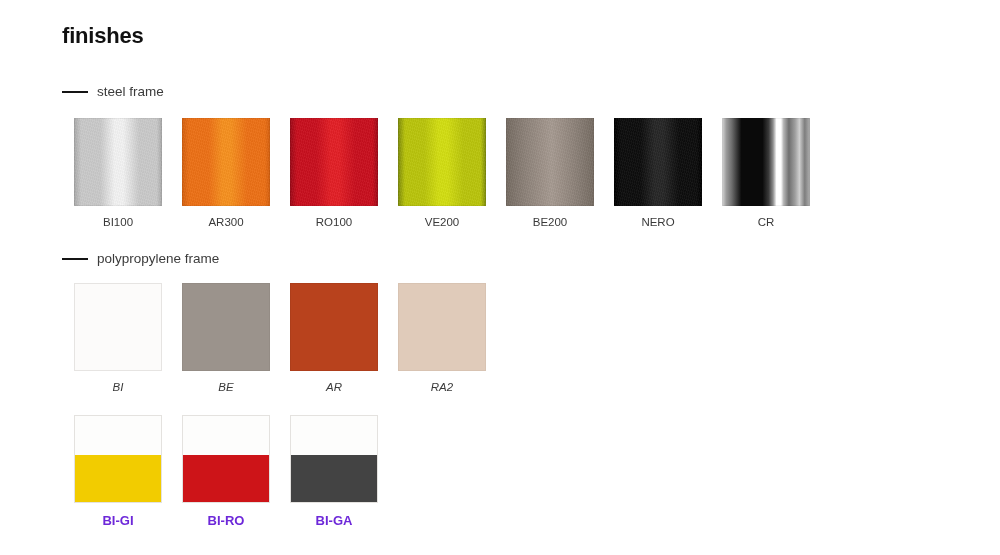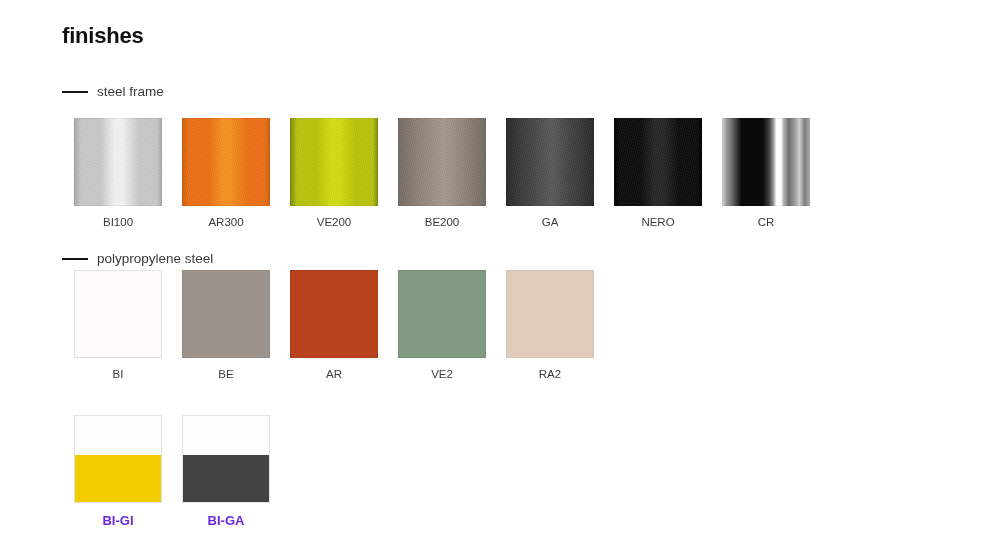--- a/index.html
+++ b/index.html
@@ -138,87 +138,90 @@
         </div>
         <div class="swatch-label">BI100</div>
       </div>
       <div class="swatch-cell">
         <div class="swatch-chip" style="background: linear-gradient(90deg, rgb(212, 96, 15) 0%, rgb(236, 112, 22) 8%, rgb(236, 112, 22) 30%, rgb(245, 144, 31) 46%, rgb(245, 144, 31) 56%, rgb(236, 112, 22) 74%, rgb(236, 112, 22) 94%, rgb(212, 96, 15) 100%); box-shadow: rgba(0, 0, 0, 0.05) 0px 0px 0px 1px inset;">
           <span class="grain"></span>
         </div>
         <div class="swatch-label">AR300</div>
       </div>
       <div class="swatch-cell">
+        <div class="swatch-chip" style="background: linear-gradient(90deg, rgb(156, 10, 24) 0%, rgb(200, 15, 30) 8%, rgb(200, 15, 30) 30%, rgb(226, 31, 38) 46%, rgb(226, 31, 38) 56%, rgb(200, 15, 30) 74%, rgb(200, 15, 30) 94%, rgb(156, 10, 24) 100%); box-shadow: rgba(0, 0, 0, 0.05) 0px 0px 0px 1px inset;">
+          <span class="grain"></span>
+        </div>
+        <div class="swatch-label">RO100</div>
+      </div>
+      <div class="swatch-cell">
         <div class="swatch-chip" style="background: linear-gradient(90deg, rgb(125, 138, 11) 0%, rgb(185, 196, 12) 8%, rgb(185, 196, 12) 30%, rgb(210, 221, 18) 46%, rgb(210, 221, 18) 56%, rgb(185, 196, 12) 74%, rgb(185, 196, 12) 94%, rgb(125, 138, 11) 100%); box-shadow: rgba(0, 0, 0, 0.05) 0px 0px 0px 1px inset;">
           <span class="grain"></span>
         </div>
         <div class="swatch-label">VE200</div>
       </div>
       <div class="swatch-cell">
         <div class="swatch-chip" style="background: linear-gradient(90deg, rgb(117, 107, 98) 0%, rgb(141, 130, 121) 22%, rgb(166, 154, 145) 52%, rgb(141, 130, 121) 78%, rgb(117, 107, 98) 100%); box-shadow: rgba(0, 0, 0, 0.05) 0px 0px 0px 1px inset;">
           <span class="grain"></span>
         </div>
         <div class="swatch-label">BE200</div>
-      </div>
-      <div class="swatch-cell">
-        <div class="swatch-chip" style="background: linear-gradient(90deg, rgb(42, 42, 42) 0%, rgb(63, 63, 63) 22%, rgb(90, 90, 90) 52%, rgb(63, 63, 63) 78%, rgb(42, 42, 42) 100%); box-shadow: rgba(0, 0, 0, 0.05) 0px 0px 0px 1px inset;">
-          <span class="grain"></span>
-        </div>
-        <div class="swatch-label">GA</div>
       </div>
       <div class="swatch-cell">
         <div class="swatch-chip" style="background: linear-gradient(90deg, rgb(0, 0, 0) 0%, rgb(13, 13, 13) 8%, rgb(13, 13, 13) 30%, rgb(39, 39, 39) 46%, rgb(39, 39, 39) 56%, rgb(13, 13, 13) 74%, rgb(13, 13, 13) 94%, rgb(0, 0, 0) 100%); box-shadow: rgba(0, 0, 0, 0.05) 0px 0px 0px 1px inset;">
           <span class="grain"></span>
         </div>
         <div class="swatch-label">NERO</div>
       </div>
       <div class="swatch-cell">
         <div class="swatch-chip" style="background: linear-gradient(90deg, rgb(217, 217, 217) 0%, rgb(154, 154, 154) 5%, rgb(110, 110, 110) 11%, rgb(10, 10, 10) 22%, rgb(10, 10, 10) 46%, rgb(58, 58, 58) 53%, rgb(141, 141, 141) 58%, rgb(255, 255, 255) 62%, rgb(255, 255, 255) 67%, rgb(181, 181, 181) 70%, rgb(111, 111, 111) 76%, rgb(158, 158, 158) 83%, rgb(207, 207, 207) 88%, rgb(126, 126, 126) 94%, rgb(176, 176, 176) 100%); box-shadow: rgba(0, 0, 0, 0.05) 0px 0px 0px 1px inset;"></div>
         <div class="swatch-label">CR</div>
       </div>
     </div>
 
   <div class="section-head" style="top:251px;">
     <span class="section-dash"></span>
-    <span class="section-label">polypropylene steel</span>
+    <span class="section-label">polypropylene frame</span>
   </div>
 
-  <div class="swatch-row" id="row-shell-solid" style="top:270px;">
+  <div class="swatch-row" id="row-shell-solid" style="top:283px;font-style:italic;">
       <div class="swatch-cell">
         <div class="swatch-chip" style="background: rgb(252, 251, 250); border: 1px solid rgb(230, 228, 226);"></div>
         <div class="swatch-label">BI</div>
       </div>
       <div class="swatch-cell">
         <div class="swatch-chip" style="background: rgb(155, 147, 140); border: 1px solid rgb(148, 140, 133);"></div>
         <div class="swatch-label">BE</div>
       </div>
       <div class="swatch-cell">
         <div class="swatch-chip" style="background: rgb(184, 66, 29); border: 1px solid rgb(173, 62, 27);"></div>
         <div class="swatch-label">AR</div>
-      </div>
-      <div class="swatch-cell">
-        <div class="swatch-chip" style="background: rgb(127, 154, 128); border: 1px solid rgb(120, 147, 120);"></div>
-        <div class="swatch-label">VE2</div>
       </div>
       <div class="swatch-cell">
         <div class="swatch-chip" style="background: rgb(224, 203, 186); border: 1px solid rgb(216, 195, 178);"></div>
         <div class="swatch-label">RA2</div>
       </div>
     </div>
 
   <div class="swatch-row" id="row-shell-twotone" style="top:415px;">
       <div class="swatch-cell">
         <div class="swatch-chip chip-two-tone" style="border: 1px solid rgb(228, 226, 223);">
           <div class="chip-top" style="background: rgb(253, 253, 252);"></div>
           <div class="chip-bottom" style="background: rgb(242, 204, 0);"></div>
         </div>
         <div class="swatch-label bold">BI-GI</div>
       </div>
       <div class="swatch-cell">
         <div class="swatch-chip chip-two-tone" style="border: 1px solid rgb(228, 226, 223);">
           <div class="chip-top" style="background: rgb(253, 253, 252);"></div>
+          <div class="chip-bottom" style="background: rgb(205, 20, 24);"></div>
+        </div>
+        <div class="swatch-label bold">BI-RO</div>
+      </div>
+      <div class="swatch-cell">
+        <div class="swatch-chip chip-two-tone" style="border: 1px solid rgb(228, 226, 223);">
+          <div class="chip-top" style="background: rgb(253, 253, 252);"></div>
           <div class="chip-bottom" style="background: rgb(67, 67, 67);"></div>
         </div>
         <div class="swatch-label bold">BI-GA</div>
       </div>
     </div>
 
 </div>
 
 </body></html>

